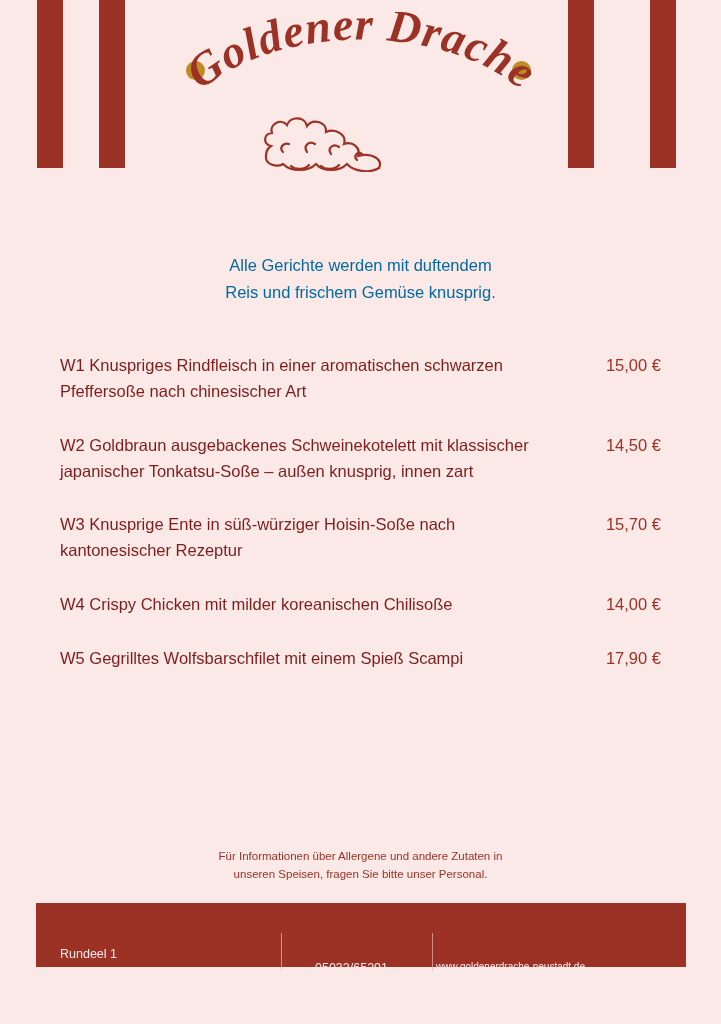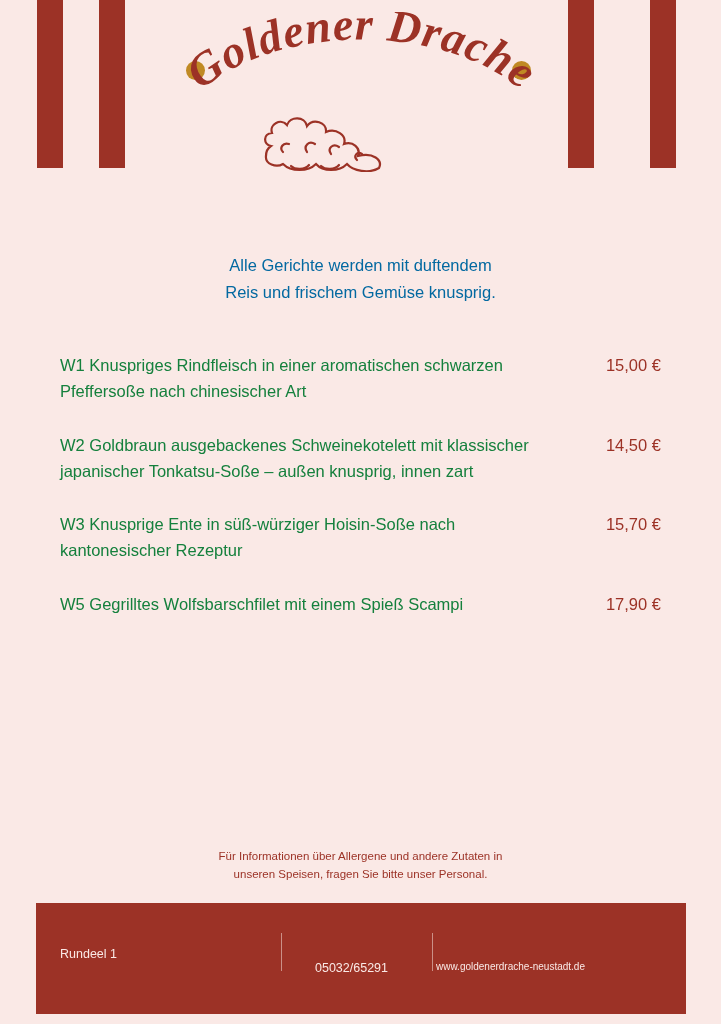--- a/index.html
+++ b/index.html
@@ -70,21 +70,21 @@
   }
   .item {
     display: flex;
     align-items: flex-start;
     justify-content: space-between;
     margin-bottom: 28px;
   }
   .item-name {
     font-size: 16.5px;
     line-height: 1.56;
-    color: #15803d;
+    color: #7f1d1d;
     max-width: 505px;
     padding-right: 10px;
   }
   .item-price {
     font-size: 16.5px;
     line-height: 1.56;
     color: #9c3226;
     white-space: nowrap;
     text-align: right;
     min-width: 70px;
@@ -102,21 +102,21 @@
     color: #9c3226;
   }
   .note div { white-space: nowrap; }
 
   
   .footer {
     position: absolute;
     left: 36px;
     top: 903px;
     width: 650px;
-    height: 111px;
+    height: 64px;
     background: #9c3226;
     color: #fae9e6;
   }
   .f-address {
     position: absolute;
     left: 24px;
     top: 42px;
     font-size: 12.5px;
     line-height: 1.5;
   }
@@ -191,20 +191,24 @@
   </div>
   <div class="item">
     <div class="item-name">W2 Goldbraun ausgebackenes Schweinekotelett mit klassischer japanischer Tonkatsu-Soße – außen knusprig, innen zart</div>
     <div class="item-price">14,50 €</div>
   </div>
   <div class="item">
     <div class="item-name">W3 Knusprige Ente in süß-würziger Hoisin-Soße nach kantonesischer Rezeptur</div>
     <div class="item-price">15,70 €</div>
   </div>
   <div class="item">
+    <div class="item-name">W4 Crispy Chicken mit milder koreanischen Chilisoße</div>
+    <div class="item-price">14,00 €</div>
+  </div>
+  <div class="item">
     <div class="item-name">W5 Gegrilltes Wolfsbarschfilet mit einem Spieß Scampi</div>
     <div class="item-price">17,90 €</div>
   </div>
 </div>
 
 <div class="note">
   <div>Für Informationen über Allergene und andere Zutaten in</div>
   <div>unseren Speisen, fragen Sie bitte unser Personal.</div>
 </div>
 

